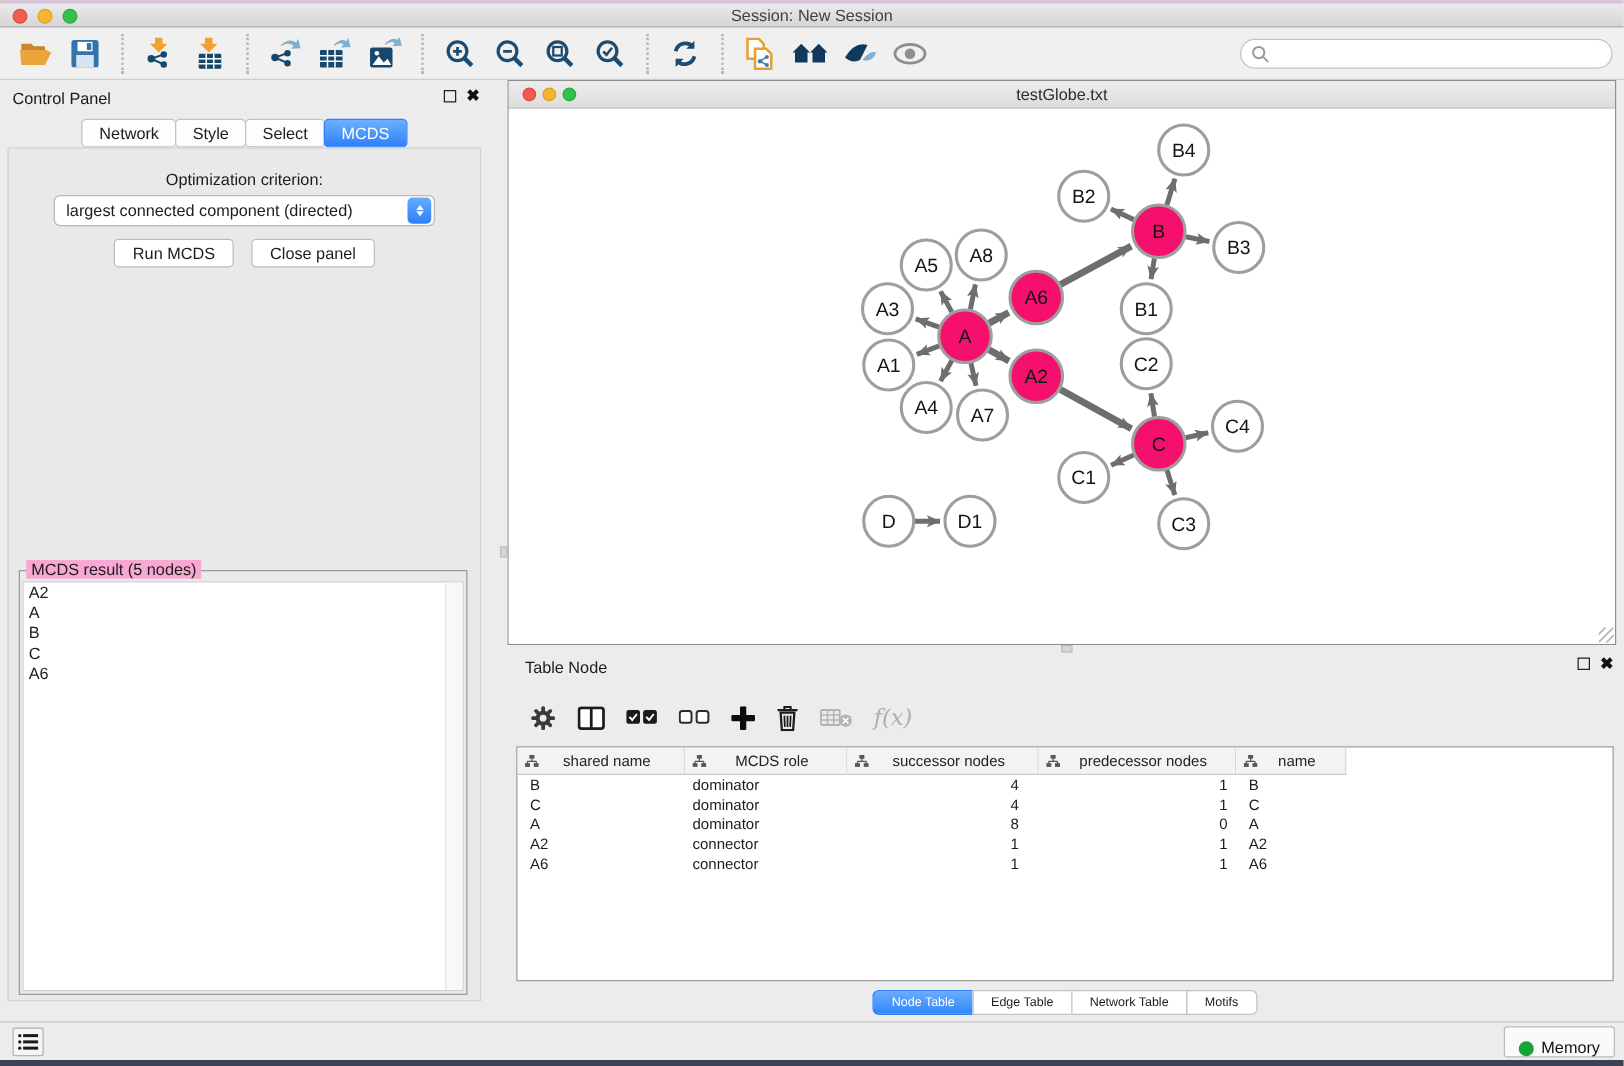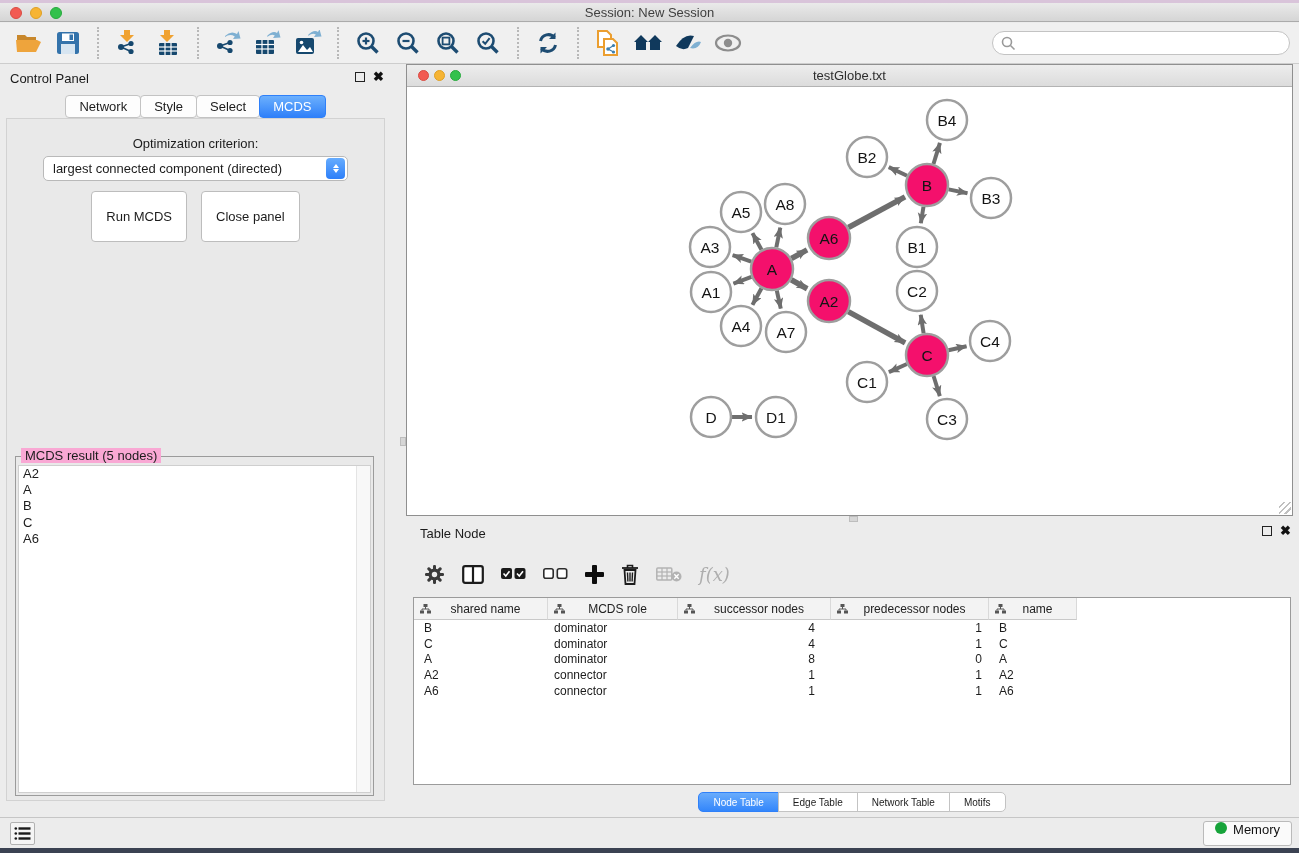--- a/index.html
+++ b/index.html
@@ -42,21 +42,21 @@
   .combo { position:absolute; left:36px; right:36px; top:37px; height:25px; background:#fff;
     border:1px solid #b9b9b9; border-radius:5px; display:flex; align-items:center; }
   .combo-text { flex:1; font-size:13px; padding-left:9px; white-space:nowrap; overflow:hidden; }
   .combo-stepper { width:19px; height:21px; margin-right:2px; border-radius:4px;
     background:linear-gradient(#66acfe,#2d7ff9); display:flex; flex-direction:column;
     align-items:center; justify-content:center; gap:1px; }
   .chev { width:0; height:0; border-left:3.5px solid transparent; border-right:3.5px solid transparent; }
   .chev.up { border-bottom:4px solid #fff; }
   .chev.down { border-top:4px solid #fff; }
   .cp-buttons { position:absolute; left:0; width:100%; top:72px; display:flex; justify-content:center; gap:14px; }
-  .btn { background:#fff; border:1px solid #bdbdbd; border-radius:4px; font-size:13px; padding:17px 14px; color:#1c1c1c; }
+  .btn { background:#fff; border:1px solid #bdbdbd; border-radius:4px; font-size:13px; padding:3px 14px; color:#1c1c1c; }
   .result-frame { position:absolute; left:8px; right:10px; top:337px; bottom:4px; border:1px solid #9b9b9b; }
   .result-legend { position:absolute; top:-9px; left:5px; background:#f9a8d4; padding:0 4px; font-size:13px; }
   .result-list { position:absolute; left:2px; right:2px; top:8px; bottom:2px; background:#fff;
     border:1px solid #cfcfcf; overflow:hidden; }
   .result-scroll { position:absolute; right:0; top:0; bottom:0; width:14px; background:#f8f8f8; border-left:1px solid #e4e4e4; }
   .result-item { font-size:13px; line-height:16.2px; padding-left:4px; }
 
   
   .net-window { position:absolute; left:406px; top:64px; width:887px; height:452px;
     border:1px solid #8f8f8f; background:#fff; }
@@ -90,21 +90,21 @@
   .tp-tab:first-child { border-radius:5px 0 0 5px; }
   .tp-tab:last-child { border-radius:0 5px 5px 0; }
   .tp-tab.active { background:linear-gradient(#69acfc,#3386fb); border-color:#2f80f9; color:#fff; }
 
   
   .statusbar { position:absolute; left:0; top:817px; width:100%; height:31px; background:#ececec;
     border-top:1px solid #c6c6c6; }
   .list-btn { position:absolute; left:10px; top:4px; width:25px; height:23px; background:#f5f5f5;
     border:1px solid #b2b2b2; border-radius:2px; display:flex; align-items:center; justify-content:center; }
   .memory-btn { position:absolute; right:7px; top:3px; height:25px; background:#fafafa;
-    border:1px solid #bababa; border-radius:3px; display:flex; align-items:flex-start; gap:6px;
+    border:1px solid #bababa; border-radius:3px; display:flex; align-items:flex-end; gap:6px;
     padding:0 11px; font-size:13px; color:#111; }
   .mem-dot { width:12px; height:12px; border-radius:50%; background:#17a33a; }
   .desktop-strip { position:absolute; left:0; top:848px; width:100%; height:5px; background:#3b4252; }
 </style>
 </head>
 <body>
 
 <div class="top-strip"></div>
 <div class="titlebar">
   <div class="lights">

